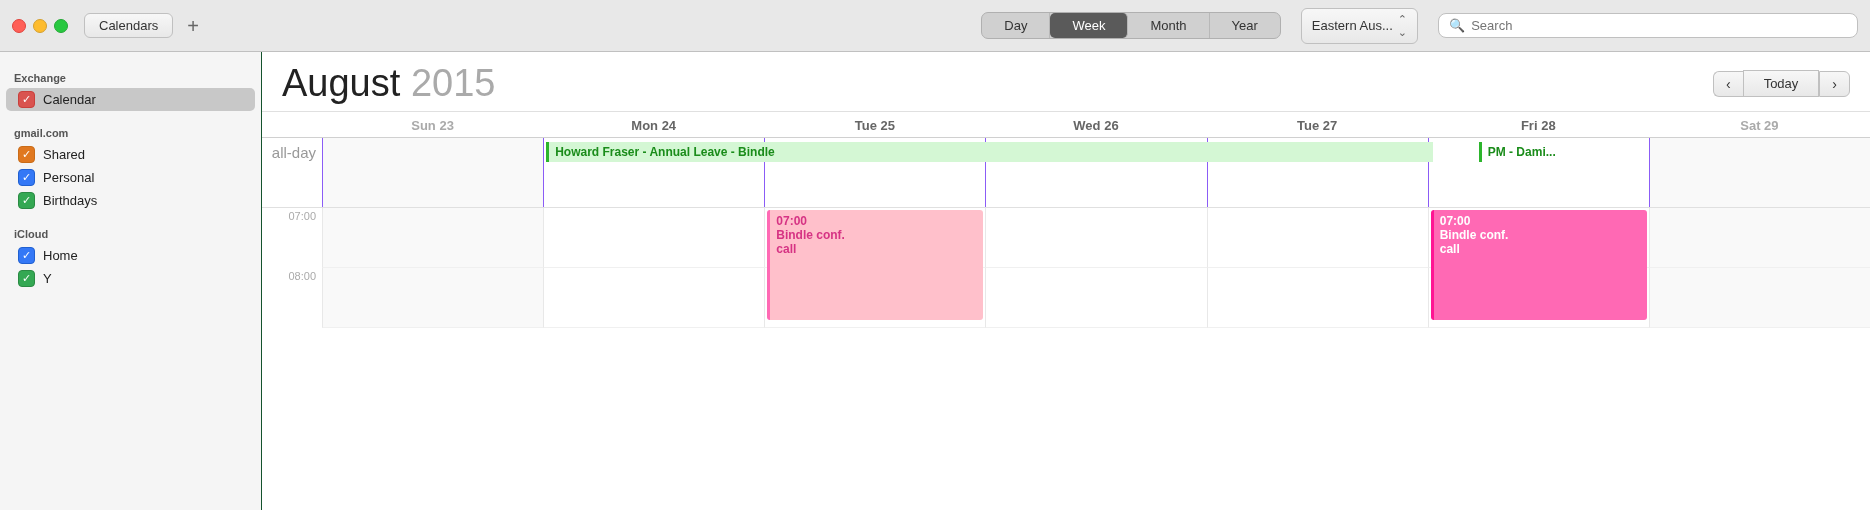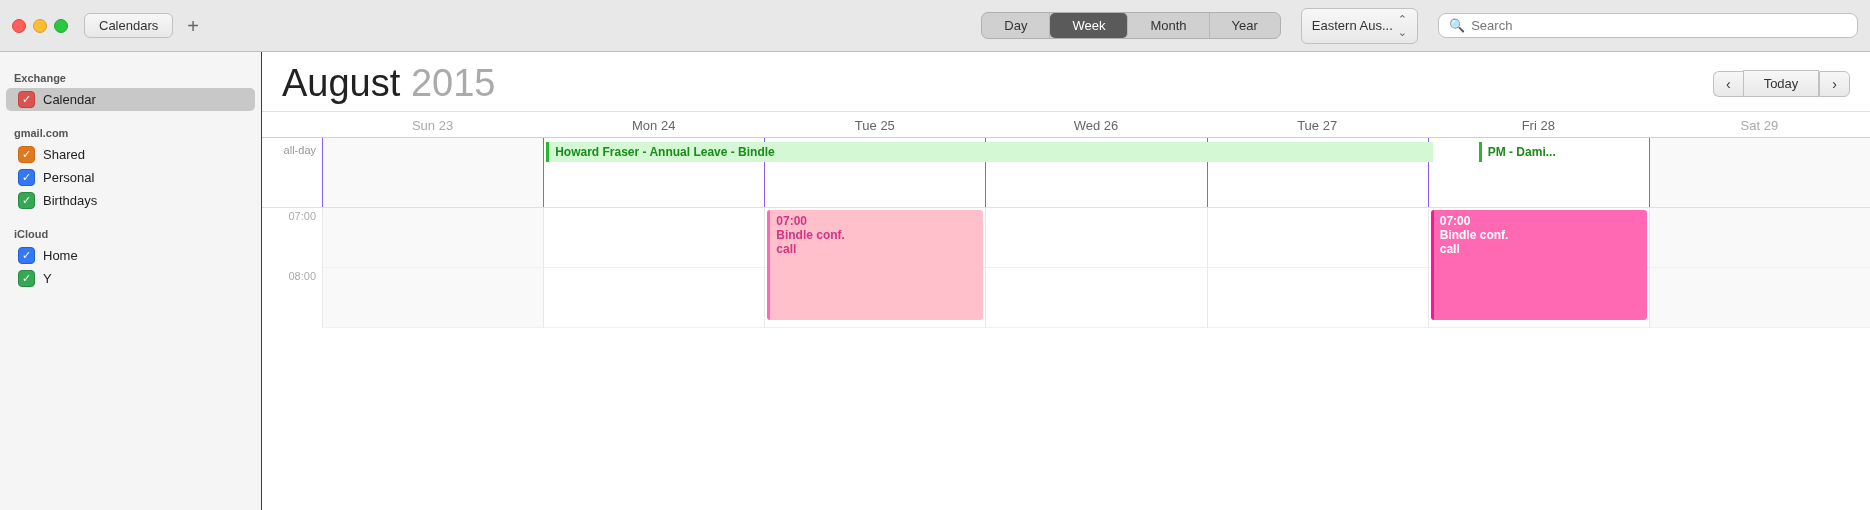--- a/index.html
+++ b/index.html
@@ -104,31 +104,31 @@
     .nav-btn:last-child { border-radius: 0 6px 6px 0; }
     .today-btn {
       background: linear-gradient(to bottom, #f7f7f7, #e8e8e8);
       border: 1px solid #c0c0c0; padding: 5px 20px;
       font-size: 13px; cursor: pointer; color: #333;
     }
 
     
     .days-header {
       display: grid; grid-template-columns: 60px repeat(7, 1fr);
-      border-bottom: 1px solid #d0d0d0; padding: 6px 0 4px 0;
+      border-bottom: 1px solid #d0d0d0; padding: 6px 0 4px 0; font-weight: bold;
     }
     .day-header-cell { text-align: center; font-size: 13px; color: #666; }
     .day-num { font-size: 13px; }
 
     
     .allday-row {
       display: grid; grid-template-columns: 60px repeat(7, 1fr);
       border-bottom: 1px solid #e0e0e0; min-height: 70px;
     }
-    .allday-label { font-size: 11px; color: #999; text-align: right; padding: 6px 6px 0 0; }
+    .allday-label { font-size: 15px; color: #999; text-align: right; padding: 6px 6px 0 0; }
     .allday-cell { border-left: 1px solid #8b5cf6; position: relative; }
     .pm-dami {
       background: #fff; border-left: 3px solid #2db52d;
       font-size: 12px; color: #1a8c1a; font-weight: 600;
       padding: 3px 6px; margin: 4px 2px; cursor: pointer;
     }
 
     
     .time-grid {
       display: grid; grid-template-columns: 60px repeat(7, 1fr);

